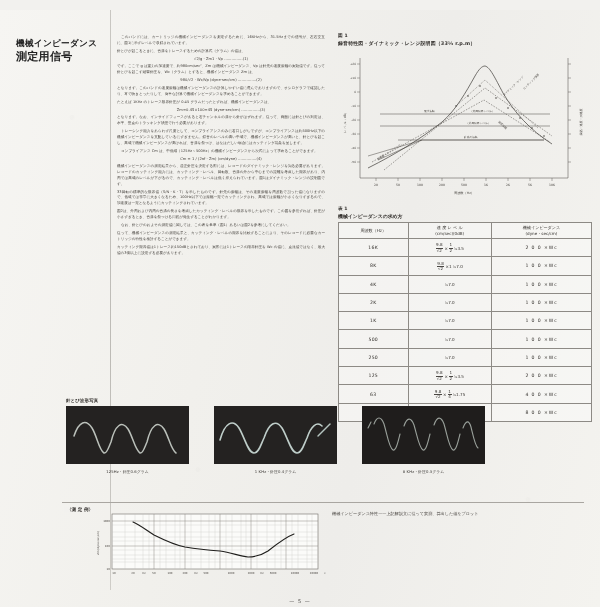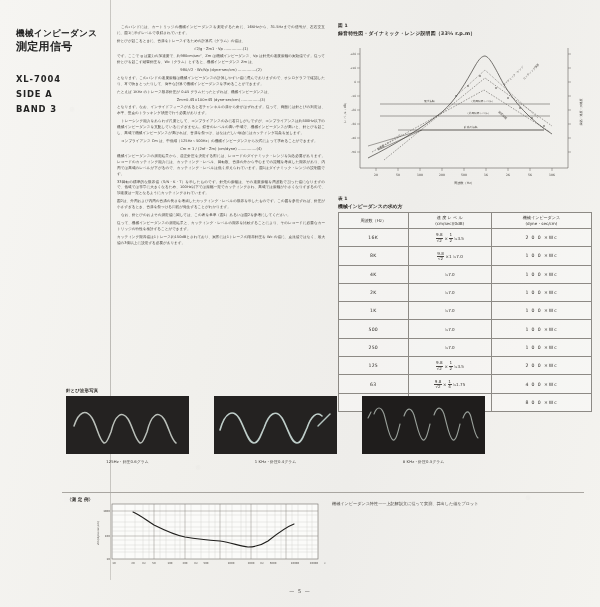--- a/index.html
+++ b/index.html
@@ -8,20 +8,21 @@
     background:#f2f1ee;
     font-family:"DejaVu Sans","Liberation Sans",sans-serif;
     color:#2b2b2b;
     overflow:hidden;
     position:relative;
   }
   .page{
     position:absolute;inset:0;
     background:
       linear-gradient(103deg,#f6f5f2 0%,#f1f0ec 38%,#eeedea 62%,#f4f3ef 100%);
+    margin-top: 10px;
   }
   .paper-noise{
     position:absolute;inset:0;
     background-image:
       radial-gradient(circle at 12% 18%, rgba(0,0,0,.012) 0 2px, transparent 3px),
       radial-gradient(circle at 67% 44%, rgba(0,0,0,.010) 0 2px, transparent 3px),
       radial-gradient(circle at 33% 77%, rgba(0,0,0,.012) 0 2px, transparent 3px),
       radial-gradient(circle at 88% 82%, rgba(0,0,0,.010) 0 2px, transparent 3px);
     pointer-events:none;
   }
@@ -96,25 +97,20 @@
 </head>
 <body>
 
 <div class="page">
   <div class="paper-noise"></div>
   <div class="vrule"></div>
 
   <div class="lhead">
     <div class="t1">機械インピーダンス</div>
     <div class="t2">測定用信号</div>
-    <div class="codes">
-      <div>XL-7004</div>
-      <div>SIDE  A</div>
-      <div>BAND  3</div>
-    </div>
   </div>
 
   <div class="bodytext">
     <p class="ind">このバンドには、カートリッジの機械インピーダンスを測定するために、16KHzから、31.5Hzまでの信号が、左右交互に、図1に示すレベルで収録されています。</p>
     <p>針とびが起こるときに、音溝をトレースするための計算式（グラム）の値は、</p>
     <span class="fml">√2/g · Zm1 · Vp ……………(1)</span>
     <p>です。ここで g は重力の加速度で、約980cm/sec²、Zm は機械インピーダンス、Vp は針先の速度振幅の実効値です。従って針とびを起こす縦響針圧を、Wc（グラム）とすると、機械インピーダンス Zm は、</p>
     <span class="fml">980/√2 · Wc/Vp  (dyne·sec/cm) ……………(2)</span>
     <p>となります。このバンドの速度振幅は機械インピーダンスの計算しやすい値に選んでありますので、オシログラフで確認したり、耳で聴きとったりして、簡単な計算で機械インピーダンスを求めることができます。</p>
     <p>たとえば 1KHz のトレース限界針圧が 0.45 グラムだったとすれば、機械インピーダンスは、</p>

